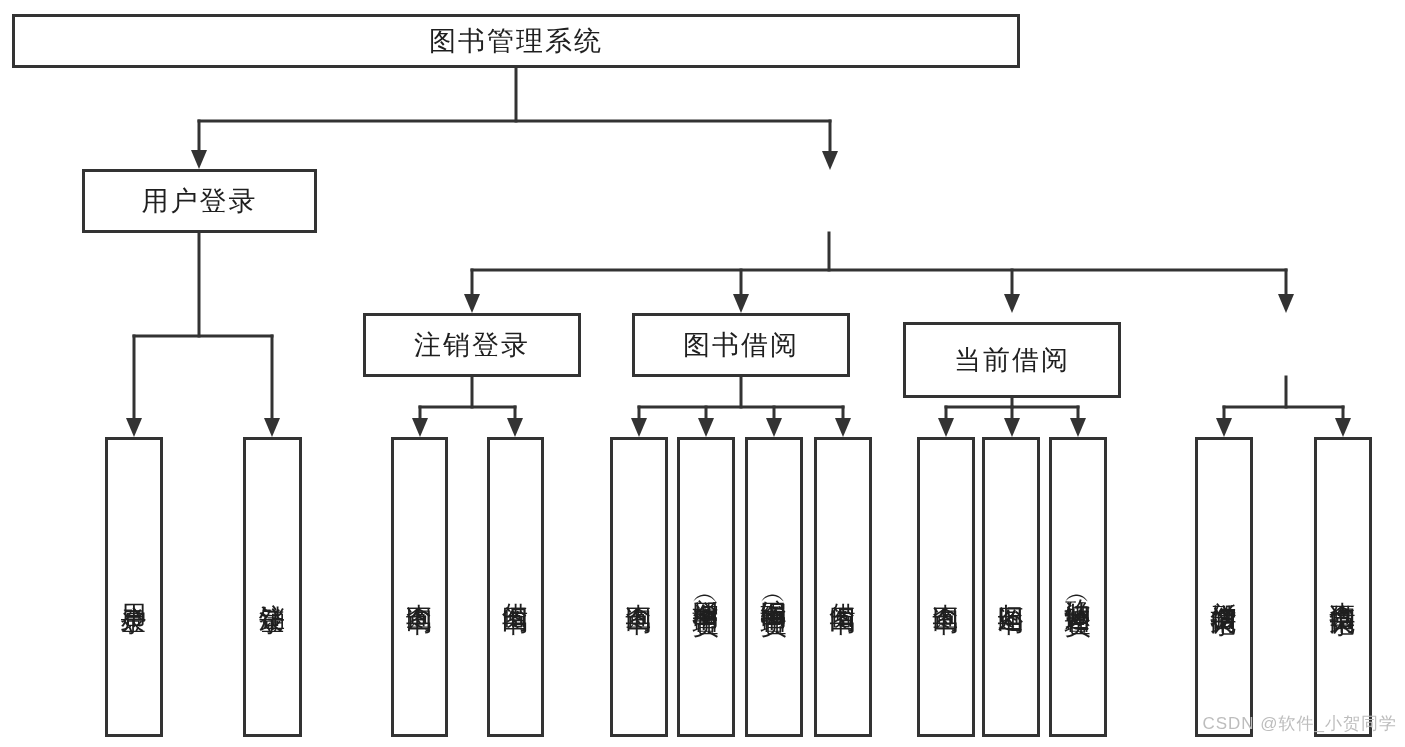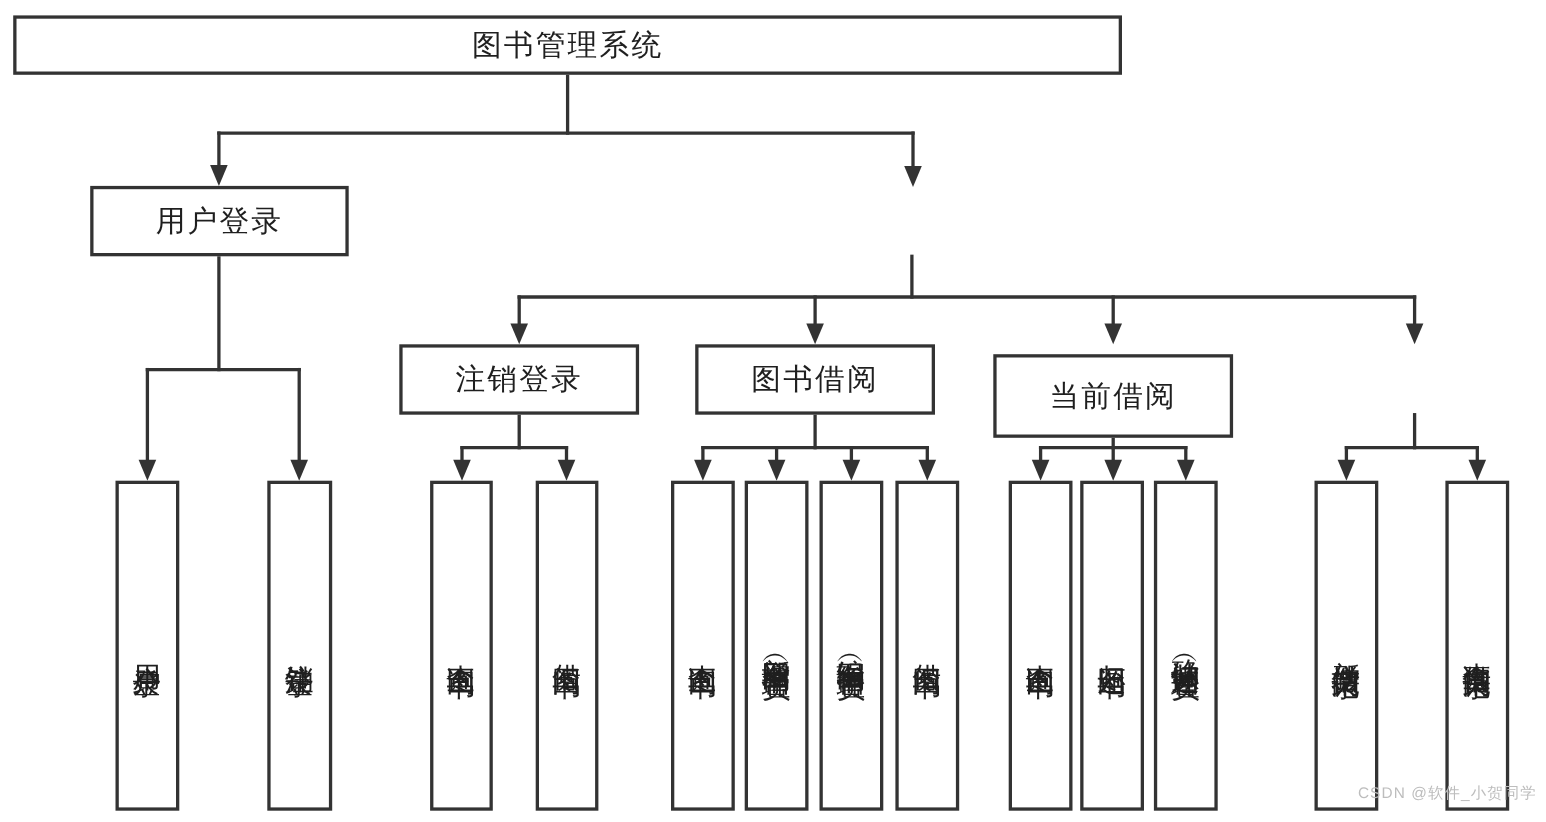--- a/index.html
+++ b/index.html
@@ -29,21 +29,21 @@
   .v-node{
     writing-mode:vertical-rl;
     text-orientation:mixed;
     font-size:26px;
     letter-spacing:2px;
     line-height:1;
   }
   .watermark{
     position:absolute;
     right:8px;top:712px;
-    font-size:14px;
+    font-size:17px;
     color:var(--wm,#bdbdbd);
     letter-spacing:1px;
     z-index:3;
     white-space:nowrap;
   }
 </style>
 </head>
 <body>
 
 <div class="canvas" style="--line: #333333; --text: #1f1f1f; --wm: #bdbdbd; background: rgb(255, 255, 255);">

